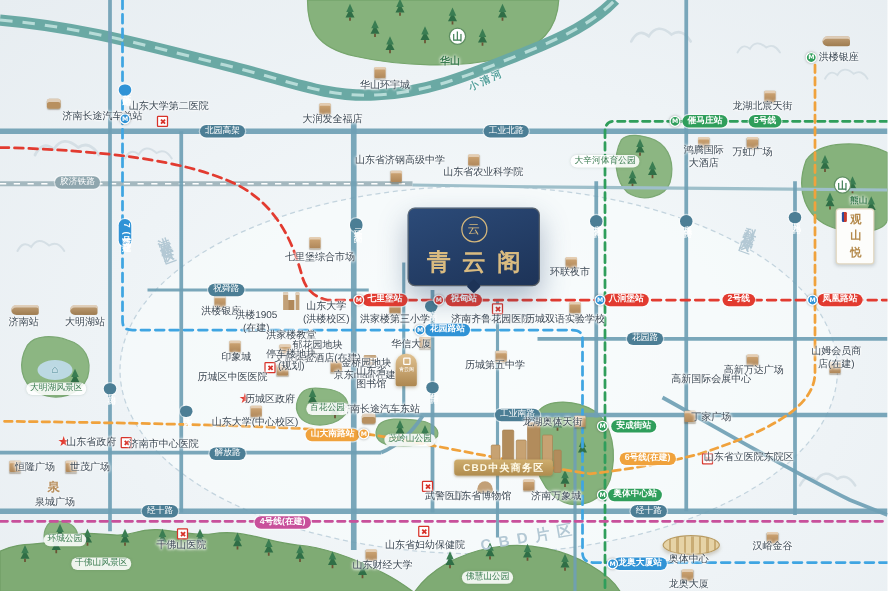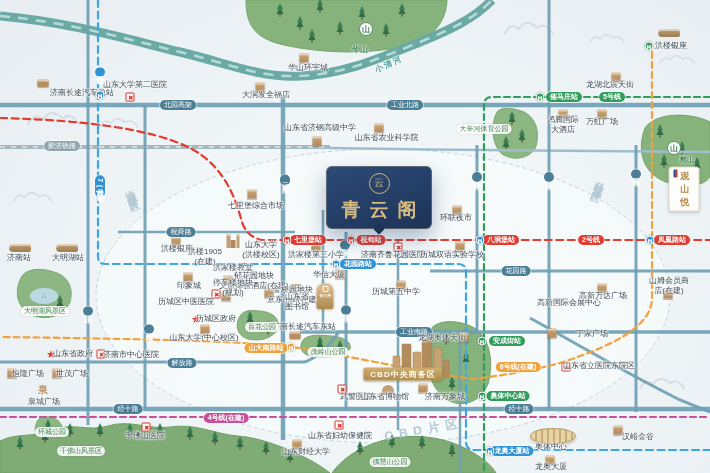--- a/index.html
+++ b/index.html
@@ -288,27 +288,27 @@
       <div class="it mlabel" style="left: 28px; top: 374px; transform: translate(-50%, -50%);">恒隆广场</div>
       <div class="it mlabel" style="left: 72px; top: 374px; transform: translate(-50%, -50%);">世茂广场</div>
       <div class="it mlabel" style="left: 44px; top: 402px; transform: translate(-50%, -50%);">泉城广场</div>
       <div class="it mlabel" style="left: 145px; top: 436px; transform: translate(-50%, -50%);">千佛山医院</div>
       <div class="it mlabel" style="left: 356px; top: 397px; transform: translate(-50%, -50%);">武警医院</div>
       <div class="it mlabel" style="left: 385px; top: 397px; transform: translate(-50%, -50%);">山东省博物馆</div>
       <div class="it mlabel" style="left: 422px; top: 397px; transform: translate(-50%, -50%); margin-left: 23px;">济南万象城</div>
       <div class="it mlabel" style="left: 442px; top: 338px; transform: translate(-50%, -50%);">龙湖奥体天街</div>
       <div class="it mlabel" style="left: 340px; top: 436px; transform: translate(-50%, -50%);">山东省妇幼保健院</div>
       <div class="it mlabel" style="left: 306px; top: 452px; transform: translate(-50%, -50%);">山东财经大学</div>
-      <div class="it mlabel" style="left: 569px; top: 334px; transform: translate(-50%, -50%); margin-left: 23px;">丁家广场</div>
+      <div class="it mlabel" style="left: 569px; top: 334px; transform: translate(-50%, -50%);">丁家广场</div>
       <div class="it mlabel" style="left: 599px; top: 366px; transform: translate(-50%, -50%);">山东省立医院东院区</div>
       <div class="it mlabel" style="left: 669px; top: 286px; transform: translate(-50%, -50%);">山姆会员商店(在建)</div>
       <div class="it mlabel" style="left: 603px; top: 296px; transform: translate(-50%, -50%);">高新万达广场</div>
       <div class="it mlabel" style="left: 569px; top: 303px; transform: translate(-50%, -50%);">高新国际会展中心</div>
       <div class="it mlabel" style="left: 551px; top: 447px; transform: translate(-50%, -50%);">奥体中心</div>
-      <div class="it mlabel" style="left: 618px; top: 437px; transform: translate(-50%, -50%); margin-left: 20px;">汉峪金谷</div>
+      <div class="it mlabel" style="left: 618px; top: 437px; transform: translate(-50%, -50%);">汉峪金谷</div>
       <div class="it mlabel" style="left: 551px; top: 467px; transform: translate(-50%, -50%);">龙奥大厦</div>
       <div class="it mpark" style="left: 45px; top: 311px; transform: translate(-50%, -50%);">大明湖风景区</div>
       <div class="it mpark" style="left: 262px; top: 327px; transform: translate(-50%, -50%);">百花公园</div>
       <div class="it mpark" style="left: 328px; top: 352px; transform: translate(-50%, -50%);">茂岭山公园</div>
       <div class="it mpark" style="left: 81px; top: 451px; transform: translate(-50%, -50%);">千佛山风景区</div>
       <div class="it mpark" style="left: 52px; top: 432px; transform: translate(-50%, -50%);">环城公园</div>
       <div class="it mpark" style="left: 390px; top: 462px; transform: translate(-50%, -50%);">佛慧山公园</div>
       <div class="it mpark" style="left: 484px; top: 129px; transform: translate(-50%, -50%);">大辛河体育公园</div>
       <div class="it mtxt" style="left: 360px; top: 49px; transform: translate(-50%, -50%); font-size: 8px; color: rgb(60, 125, 82);">华山</div>
       <div class="it mtxt" style="left: 687px; top: 160px; transform: translate(-50%, -50%); font-size: 7px; color: rgb(60, 125, 82);">熊山</div>

